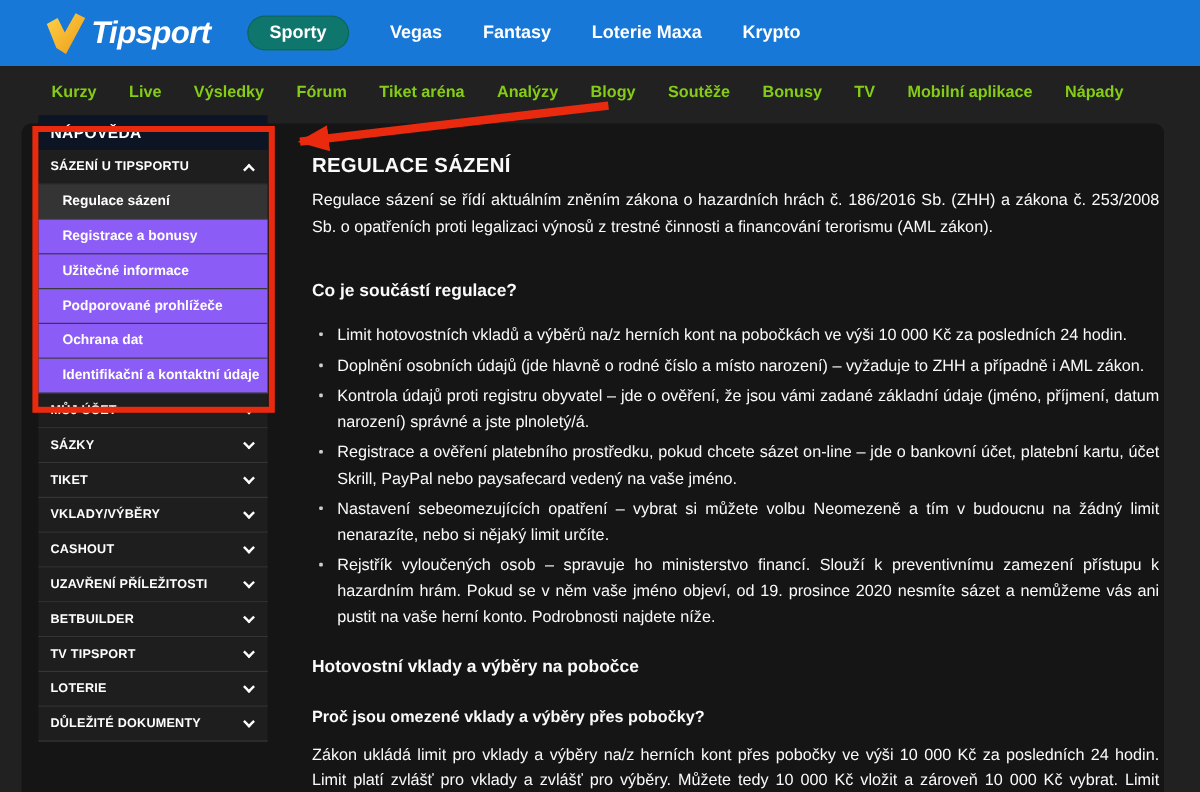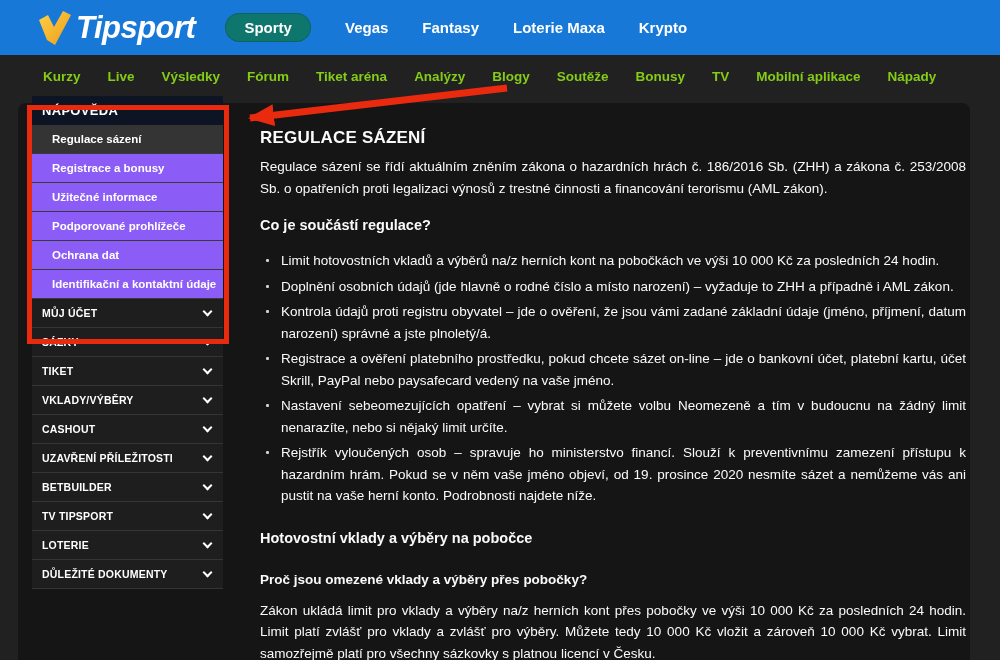--- a/index.html
+++ b/index.html
@@ -13,21 +13,21 @@
 
   
   .topbar {
     position:absolute; left:0; top:0; width:1000px; height:55px;
     background:#1878d7;
     display:flex; align-items:center;
   }
   .logo { display:flex; align-items:center; margin-left:38px; cursor:pointer; }
   .logo svg { display:block; }
   .brand {
-    color:#fff; font-size:31px; font-weight:bold; font-style:italic;
+    color:#fff; font-size:26px; font-weight:bold; font-style:italic;
     letter-spacing:-0.5px; margin-left:4px;
   }
   .topnav { display:flex; align-items:center; margin-left:30px; gap:34px; }
   .topnav .tn {
     color:#fff; font-size:15px; font-weight:bold; cursor:pointer; white-space:nowrap;
   }
   .topnav .tn.pill {
     background:#0f766e; border-radius:16px; padding:6px 19px;
     box-shadow:inset 0 0 0 1px rgba(0,0,0,0.15);
   }
@@ -89,21 +89,21 @@
   
   .main {
     position:absolute; left:260px; top:128px; width:706px; z-index:2;
     color:#fafafa;
   }
   .main h1 { font-size:17px; font-weight:bold; letter-spacing:0.2px; line-height:20px; }
   .main .intro {
     margin-top:8px; font-size:13.5px; line-height:22px; text-align:justify;
   }
   .main h2 { font-size:14.5px; font-weight:bold; line-height:18px; }
-  .h-regulace { margin-top:16px; }
+  .h-regulace { margin-top:34px; }
   .main ul { margin-top:16px; list-style:none; }
   .main li {
     position:relative; padding-left:21px; margin-bottom:4px;
     font-size:13.5px; line-height:21.5px; text-align:justify;
   }
   .main li::before {
     content:""; position:absolute; left:6px; top:9px;
     width:3px; height:3px; background:#cfcfcf; border-radius:1px;
   }
   .h-pobocka { margin-top:22px; }
@@ -150,20 +150,24 @@
   <span class="mn">TV</span>
   <span class="mn">Mobilní aplikace</span>
   <span class="mn">Nápady</span>
 </nav>
 
 <div class="card"></div>
 
 <aside class="sidebar">
   <div class="side-title">NÁPOVĚDA</div>
 
+  <div class="side-sec">
+    <span class="side-sec-label">SÁZENÍ U TIPSPORTU</span>
+    <span class="chev up"></span>
+  </div>
   <div class="side-item active">Regulace sázení</div>
   <div class="side-item">Registrace a bonusy</div>
   <div class="side-item">Užitečné informace</div>
   <div class="side-item">Podporované prohlížeče</div>
   <div class="side-item">Ochrana dat</div>
   <div class="side-item">Identifikační a kontaktní údaje</div>
 
   <div class="side-sec">
     <span class="side-sec-label">MŮJ ÚČET</span>
     <span class="chev down"></span>

